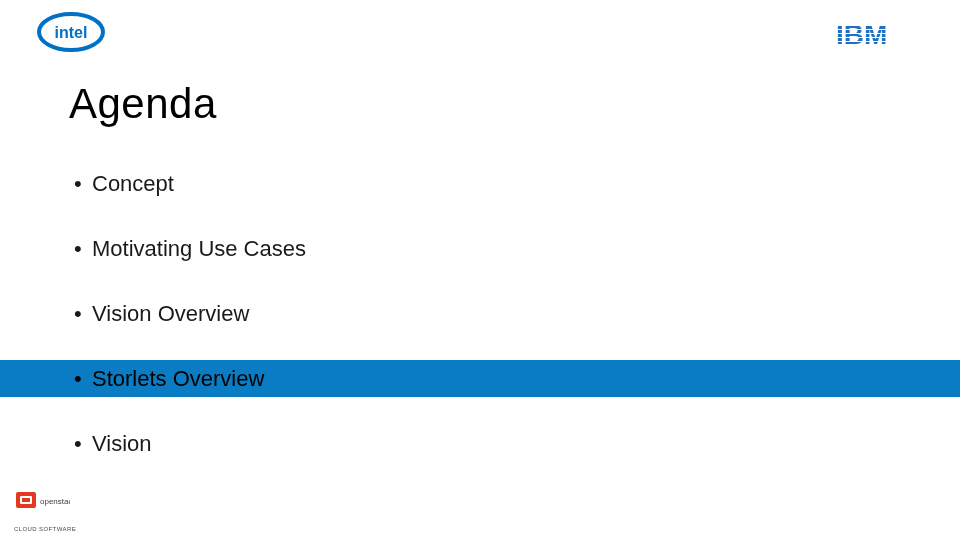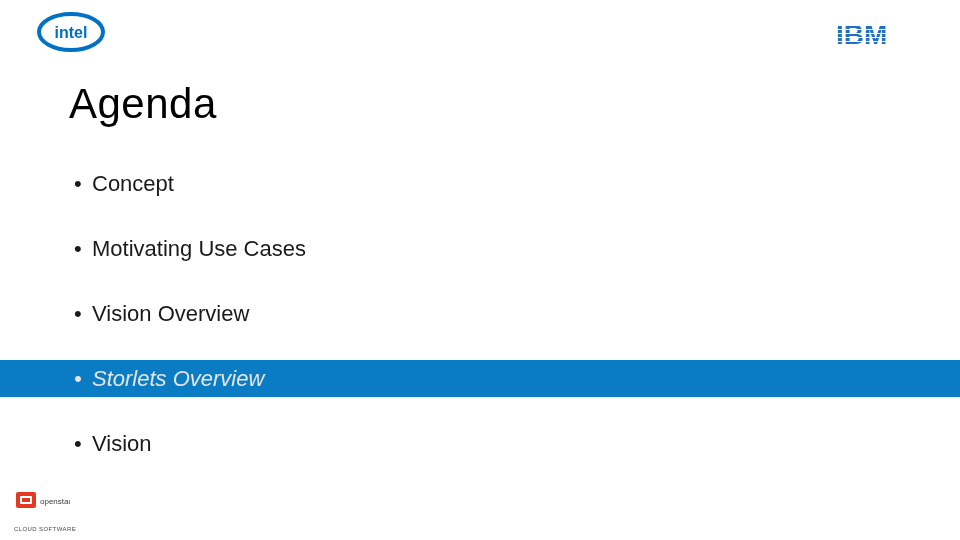--- a/index.html
+++ b/index.html
@@ -40,21 +40,21 @@
     position: absolute;
     left: 74px;
     top: 0;
     font-size: 22px;
     line-height: 37px;
   }
   .agenda-item.highlight {
     background: #0a7cc4;
   }
   .agenda-item.highlight::before,
-  .agenda-item.highlight span { color: #e5e5e5; font-style: italic; } 
+  .agenda-item.highlight span { color: #000000; } 
 
   
   .openstack-logo { position: absolute; bottom: 8px; left: 14px; }
   .os-caption { font-size: 6px; letter-spacing: 0.4px; color: #4a4a4a; margin-top: 2px; }
 </style>
 </head>
 <body>
 
 <div class="slide">
 

